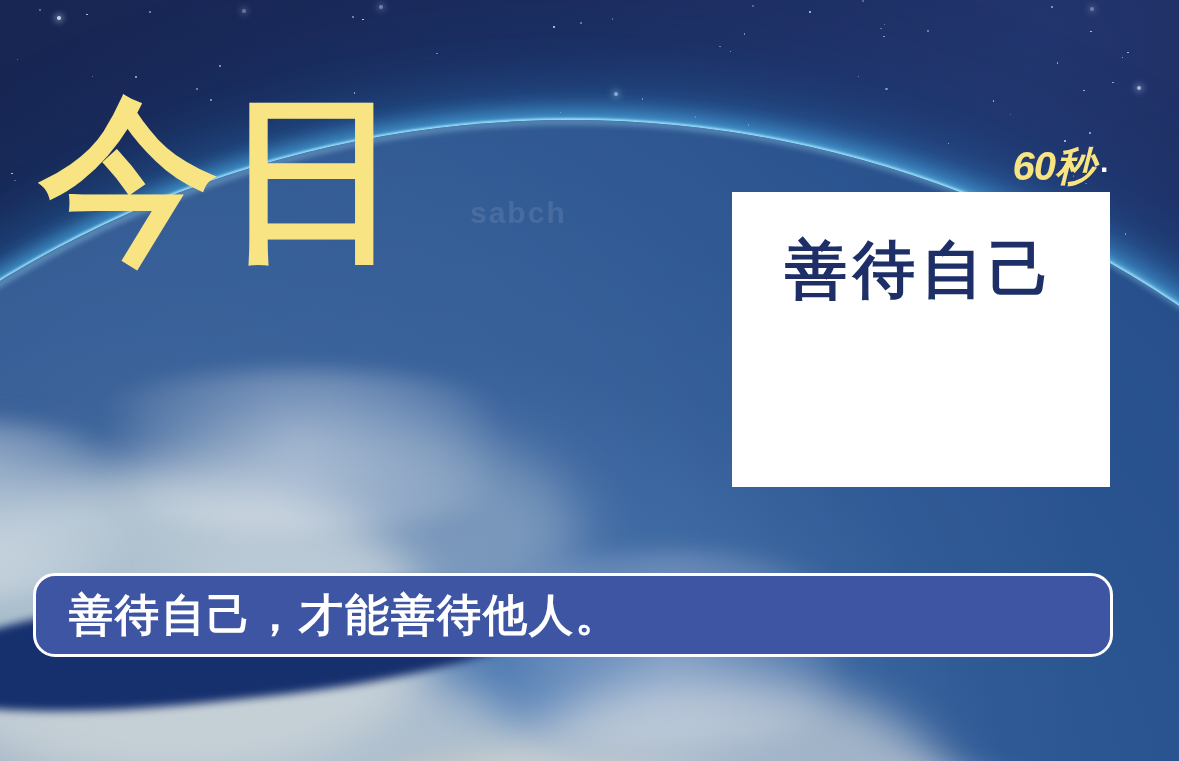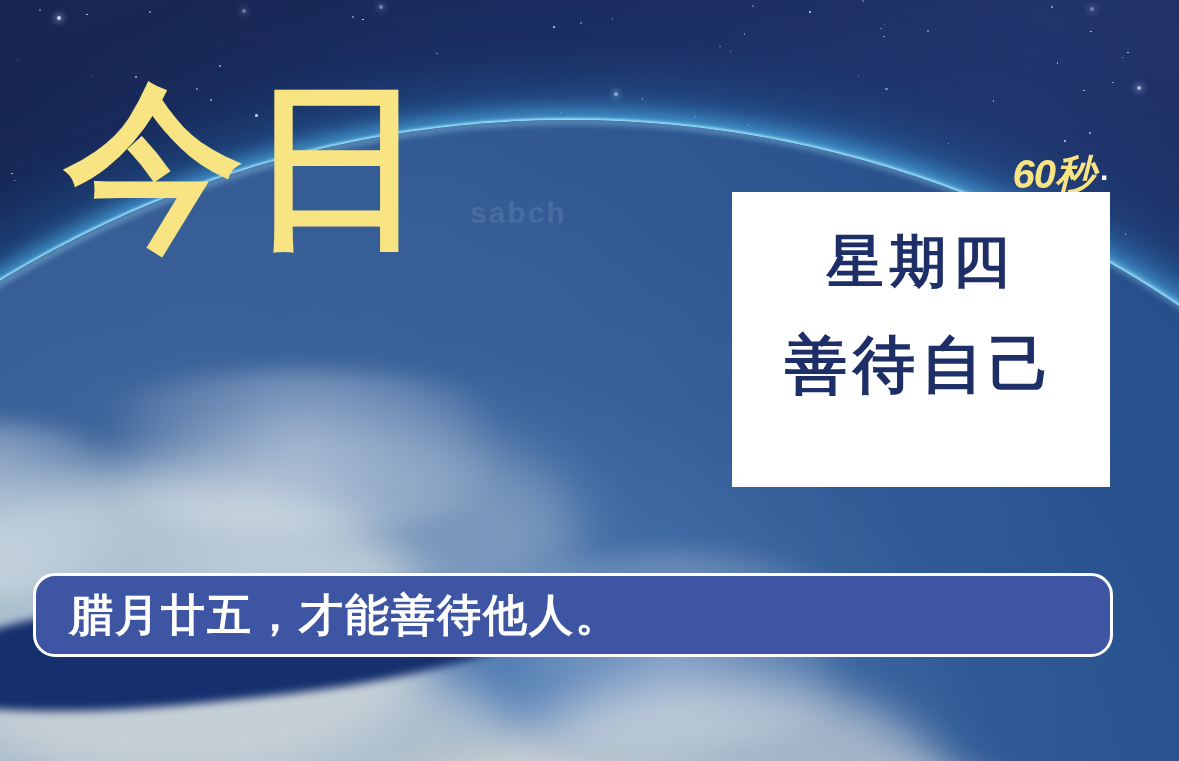--- a/index.html
+++ b/index.html
@@ -108,27 +108,27 @@
     top: 196px;
     font-size: 30px;
     letter-spacing: 2px;
     color: rgba(255,255,255,.10);
     font-weight: 700;
   }
 
   
   .headline {
     position: absolute;
-    left: 65px;
+    left: 40px;
     top: 96px;
     line-height: .96;
     font-weight: 900;
     font-size: 178px;
     letter-spacing: 6px;
-    font-family: Liberation Mono, monospace;
+    font-family: Liberation Serif, serif;
   }
   .headline .l1 { color: #f8e482; display: block; }
   .headline .l2 { color: #f2f4f7; display: block; margin-top: 6px; }
 
   
   .date-pill {
     position: absolute;
     right: 69px;
     top: 64px;
     background: #ffffff;
@@ -150,21 +150,20 @@
     align-items: baseline;
     gap: 6px;
     white-space: nowrap;
   }
   .tagline .sec {
     color: #f8e482;
     font-size: 40px;
     font-weight: 900;
     font-style: italic;
     letter-spacing: -1px;
-    margin-top: 8px;
   }
   .tagline .dot {
     color: #ffffff;
     font-size: 30px;
     font-weight: 900;
   }
   .tagline .desc {
     color: #ffffff;
     font-size: 31px;
     font-weight: 900;
@@ -454,21 +453,20 @@
     <span class="l1">今日</span>
   </div>
 
 
   <div class="tagline">
     <span class="sec">60秒</span>
     <span class="dot">·</span>
   </div>
 
   <div class="info-card">
-    <div class="weekday">星期四</div>
     <div class="lunar">善待自己</div>
   </div>
 
   <div class="quote-bar">
-    <div class="quote-text">腊月廿五，才能善待他人。</div>
+    <div class="quote-text">善待自己，才能善待他人。</div>
   </div>
 
 </div>
 
 </body></html>

